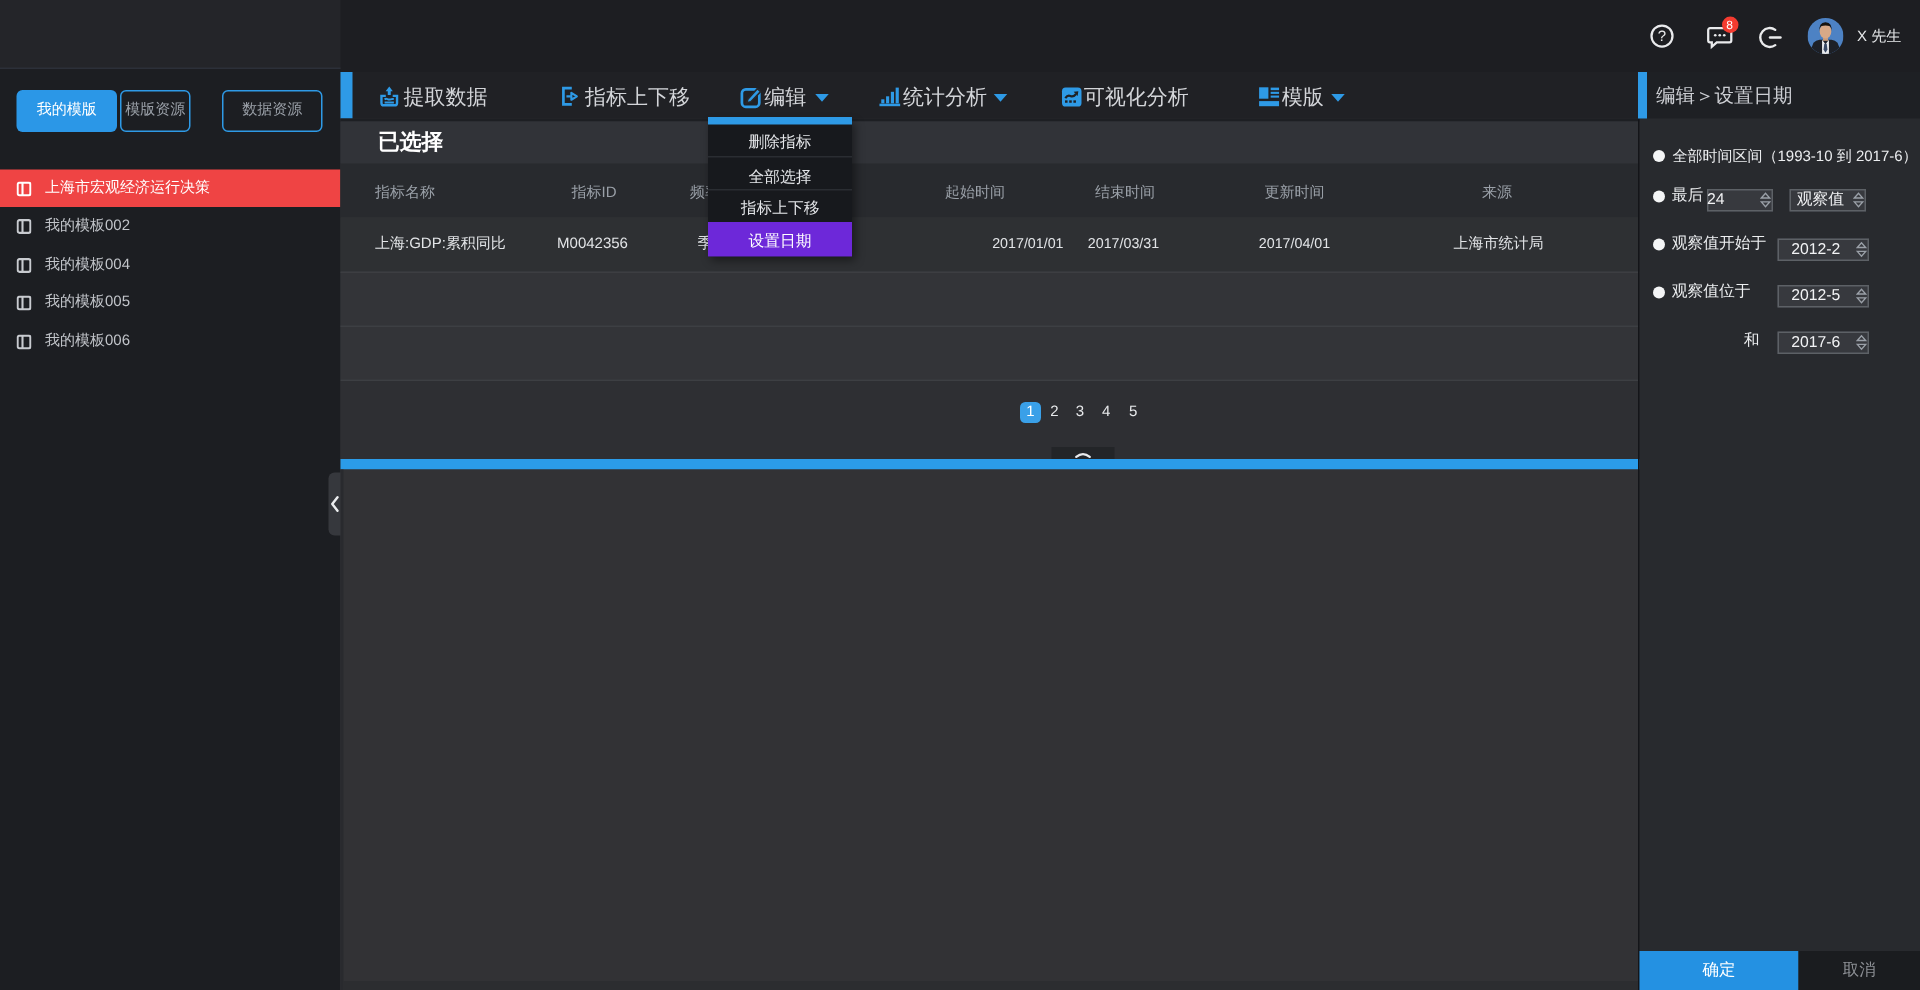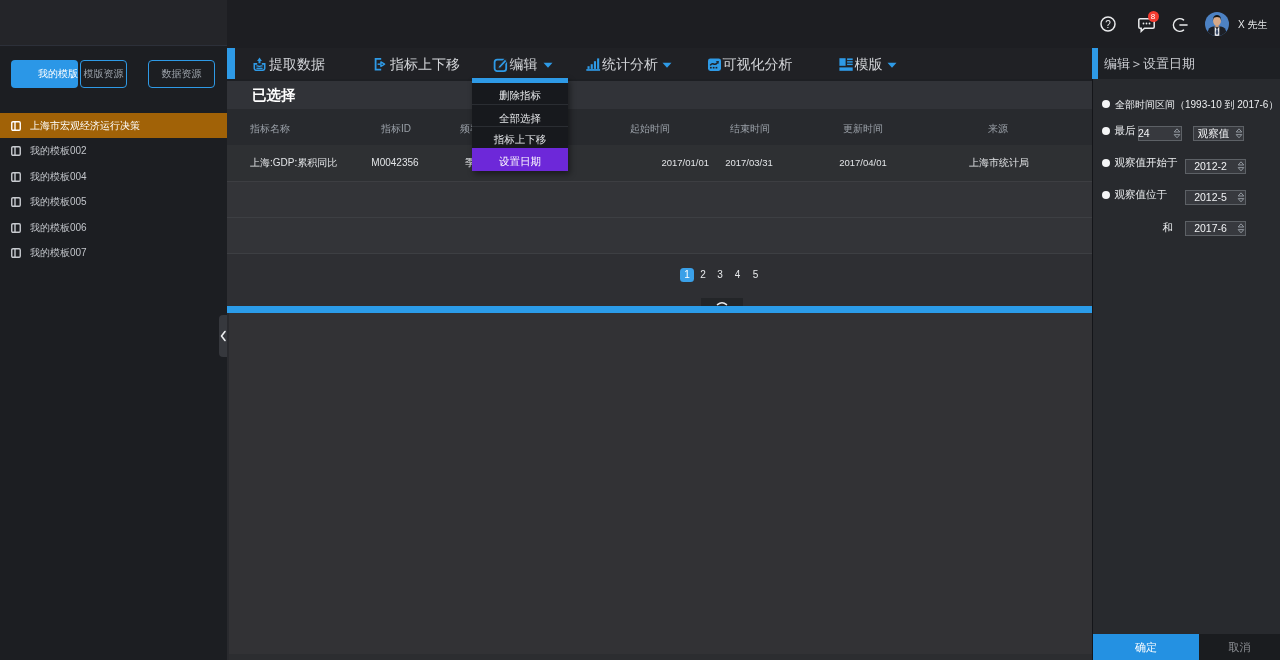--- a/index.html
+++ b/index.html
@@ -46,26 +46,26 @@
       <path d="M11.2 17.2 L12.8 17.2 L13.3 21 L12 23.2 L10.7 21 Z" fill="#3a4a66"></path>
       <rect x="10.3" y="11" width="3.4" height="4.2" fill="#c79b7d"></rect>
       <ellipse cx="12" cy="8.9" rx="3.9" ry="4.8" fill="#d8a987"></ellipse>
       <path d="M7.9 9.6 Q7.4 2.8 12 2.9 Q16.6 2.8 16.1 9.6 Q16 5.9 14.6 5.4 Q13.6 5 12 5 Q10.4 5 9.4 5.4 Q8 5.9 7.9 9.6 Z" fill="#16130f"></path>
     </g>
   </svg>
   <div class="abs" style="left:1238px;top:18px;color:#e6e8ea;font-size:10px;line-height:13px;">X 先生</div>
 
   <div class="abs" style="left:0;top:47px;width:227px;height:613px;background:#1c1e22;"></div>
 
-  <div class="abs" style="left:11px;top:60px;width:67px;height:28px;background:#2b97e7;border-radius:4px;color:#fff;font-size:10px;text-align:right;line-height:28px;">我的模版</div>
+  <div class="abs" style="left:11px;top:60px;width:67px;height:28px;background:#2b97e7;border-radius:4px;color:#fff;font-size:10px;text-align:center;line-height:28px;">我的模版</div>
   <div class="abs" style="left:80px;top:60px;width:47px;height:28px;border:1.5px solid #2e9ae6;border-radius:4px;color:#9aa0a8;font-size:10px;text-align:center;line-height:25px;">模版资源</div>
   <div class="abs" style="left:148px;top:60px;width:67px;height:28px;border:1.5px solid #2e9ae6;border-radius:4px;color:#9aa0a8;font-size:10px;text-align:center;line-height:25px;">数据资源</div>
 
   <div id="slist" class="abs" style="left:0;top:113px;width:227px;">
-      <div style="position:relative;height:25.4px;background:#a16207;">
+      <div style="position:relative;height:25.4px;background:#ef4444;">
         <svg style="position:absolute;left:11px;top:8px;" width="10" height="10" viewBox="0 0 10 10">
           <rect x="0.75" y="0.75" width="8.5" height="8.5" rx="1.2" fill="none" stroke="#fff" stroke-width="1.4"></rect>
           <line x1="4" y1="1" x2="4" y2="9" stroke="#fff" stroke-width="1.4"></line>
         </svg>
         <div style="position:absolute;left:30px;top:0;line-height:25.4px;font-size:10px;color:#ffffff;">上海市宏观经济运行决策</div>
       </div>
       <div style="position:relative;height:25.4px;">
         <svg style="position:absolute;left:11px;top:8px;" width="10" height="10" viewBox="0 0 10 10">
           <rect x="0.75" y="0.75" width="8.5" height="8.5" rx="1.2" fill="none" stroke="#c8cbd0" stroke-width="1.4"></rect>
           <line x1="4" y1="1" x2="4" y2="9" stroke="#c8cbd0" stroke-width="1.4"></line>
@@ -85,27 +85,20 @@
           <line x1="4" y1="1" x2="4" y2="9" stroke="#c8cbd0" stroke-width="1.4"></line>
         </svg>
         <div style="position:absolute;left:30px;top:0;line-height:25.4px;font-size:10px;color:#c2c5ca;">我的模板005</div>
       </div>
       <div style="position:relative;height:25.4px;">
         <svg style="position:absolute;left:11px;top:8px;" width="10" height="10" viewBox="0 0 10 10">
           <rect x="0.75" y="0.75" width="8.5" height="8.5" rx="1.2" fill="none" stroke="#c8cbd0" stroke-width="1.4"></rect>
           <line x1="4" y1="1" x2="4" y2="9" stroke="#c8cbd0" stroke-width="1.4"></line>
         </svg>
         <div style="position:absolute;left:30px;top:0;line-height:25.4px;font-size:10px;color:#c2c5ca;">我的模板006</div>
-      </div>
-      <div style="position:relative;height:25.4px;">
-        <svg style="position:absolute;left:11px;top:8px;" width="10" height="10" viewBox="0 0 10 10">
-          <rect x="0.75" y="0.75" width="8.5" height="8.5" rx="1.2" fill="none" stroke="#c8cbd0" stroke-width="1.4"></rect>
-          <line x1="4" y1="1" x2="4" y2="9" stroke="#c8cbd0" stroke-width="1.4"></line>
-        </svg>
-        <div style="position:absolute;left:30px;top:0;line-height:25.4px;font-size:10px;color:#c2c5ca;">我的模板007</div>
       </div>
     </div>
 
   <div class="abs" style="left:227px;top:48px;width:866px;height:612px;background:#313337;"></div>
 
   <div class="abs" style="left:227px;top:48px;width:866px;height:31px;background:#202125;"></div>
   <div class="abs" style="left:227px;top:48px;width:8px;height:31px;background:#2e9ae6;"></div>
   <div id="toolbar">
       <svg class="abs" style="left:251px;top:56px;" width="17" height="17" viewBox="0 0 17 17">
         <path d="M5.4 7.9 H3.3 V12.6 Q3.3 14.2 4.9 14.2 H12.1 Q13.7 14.2 13.7 12.6 V7.9 H11.6" fill="none" stroke="#2e9ae6" stroke-width="1.6" stroke-linecap="square"></path>

